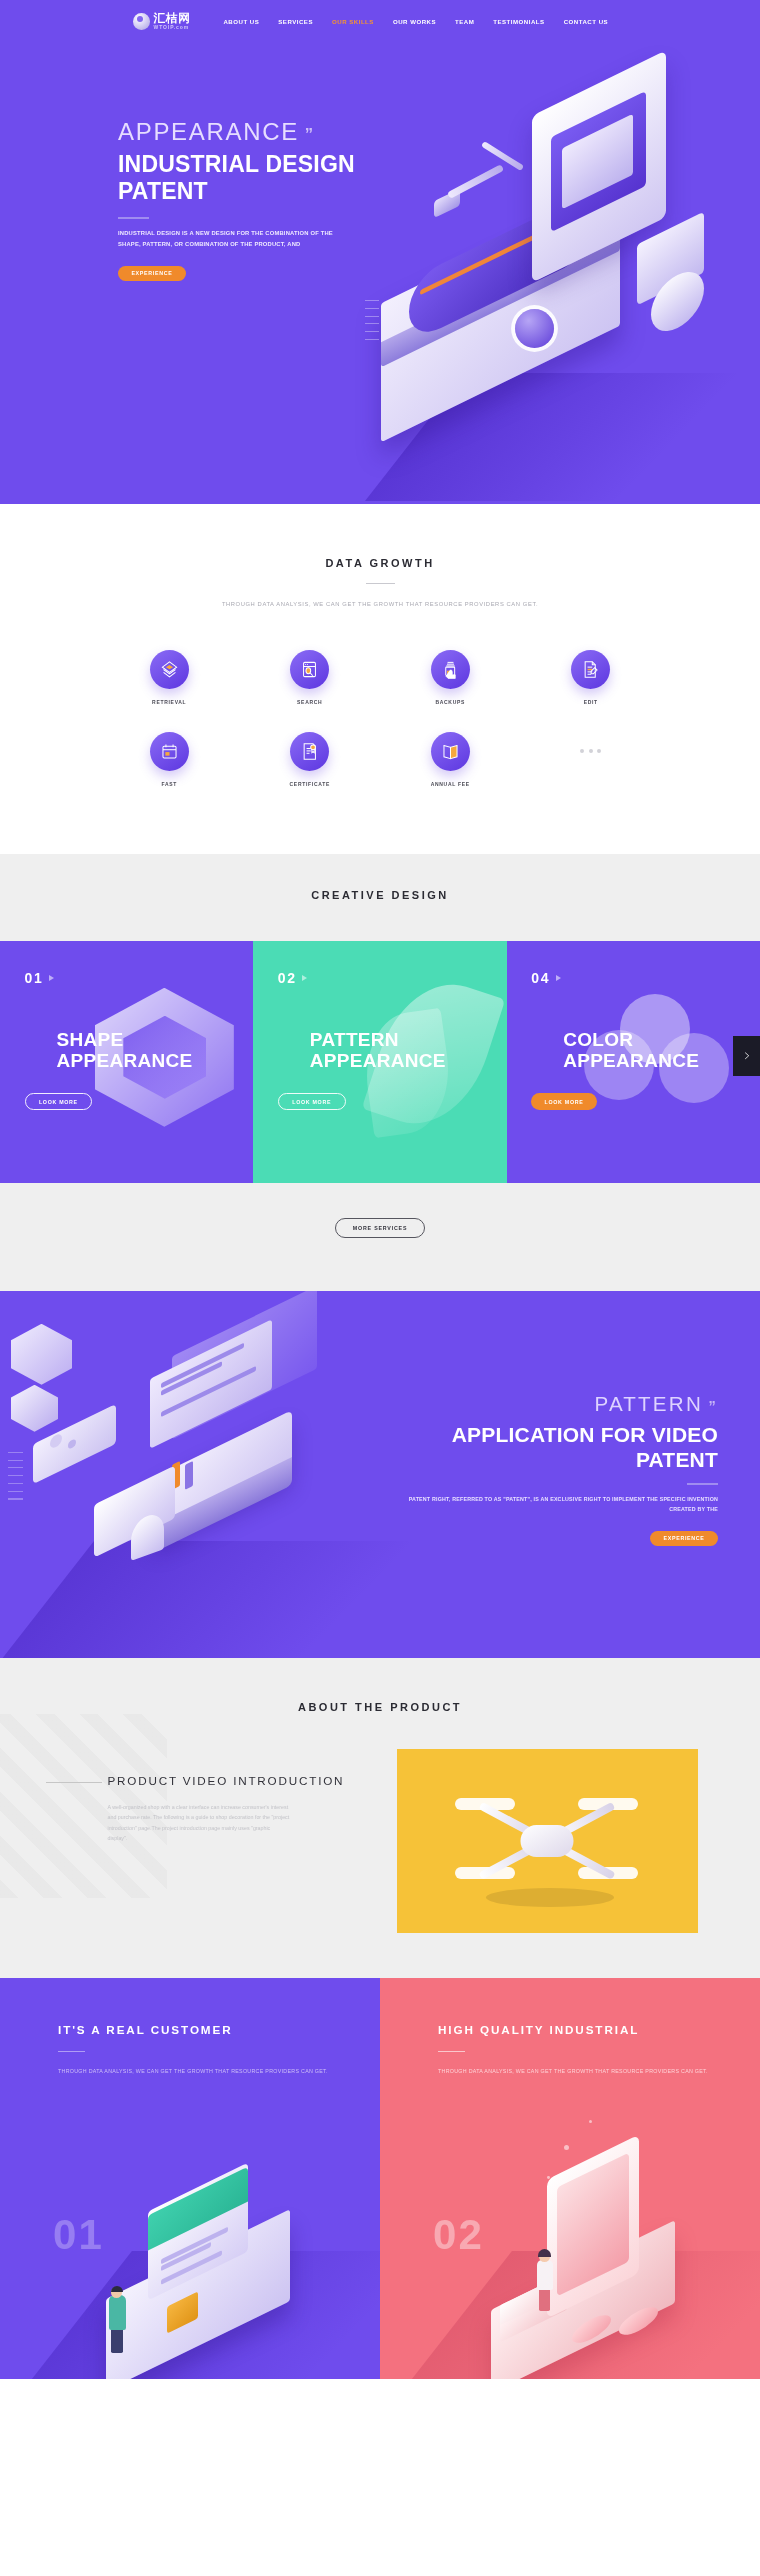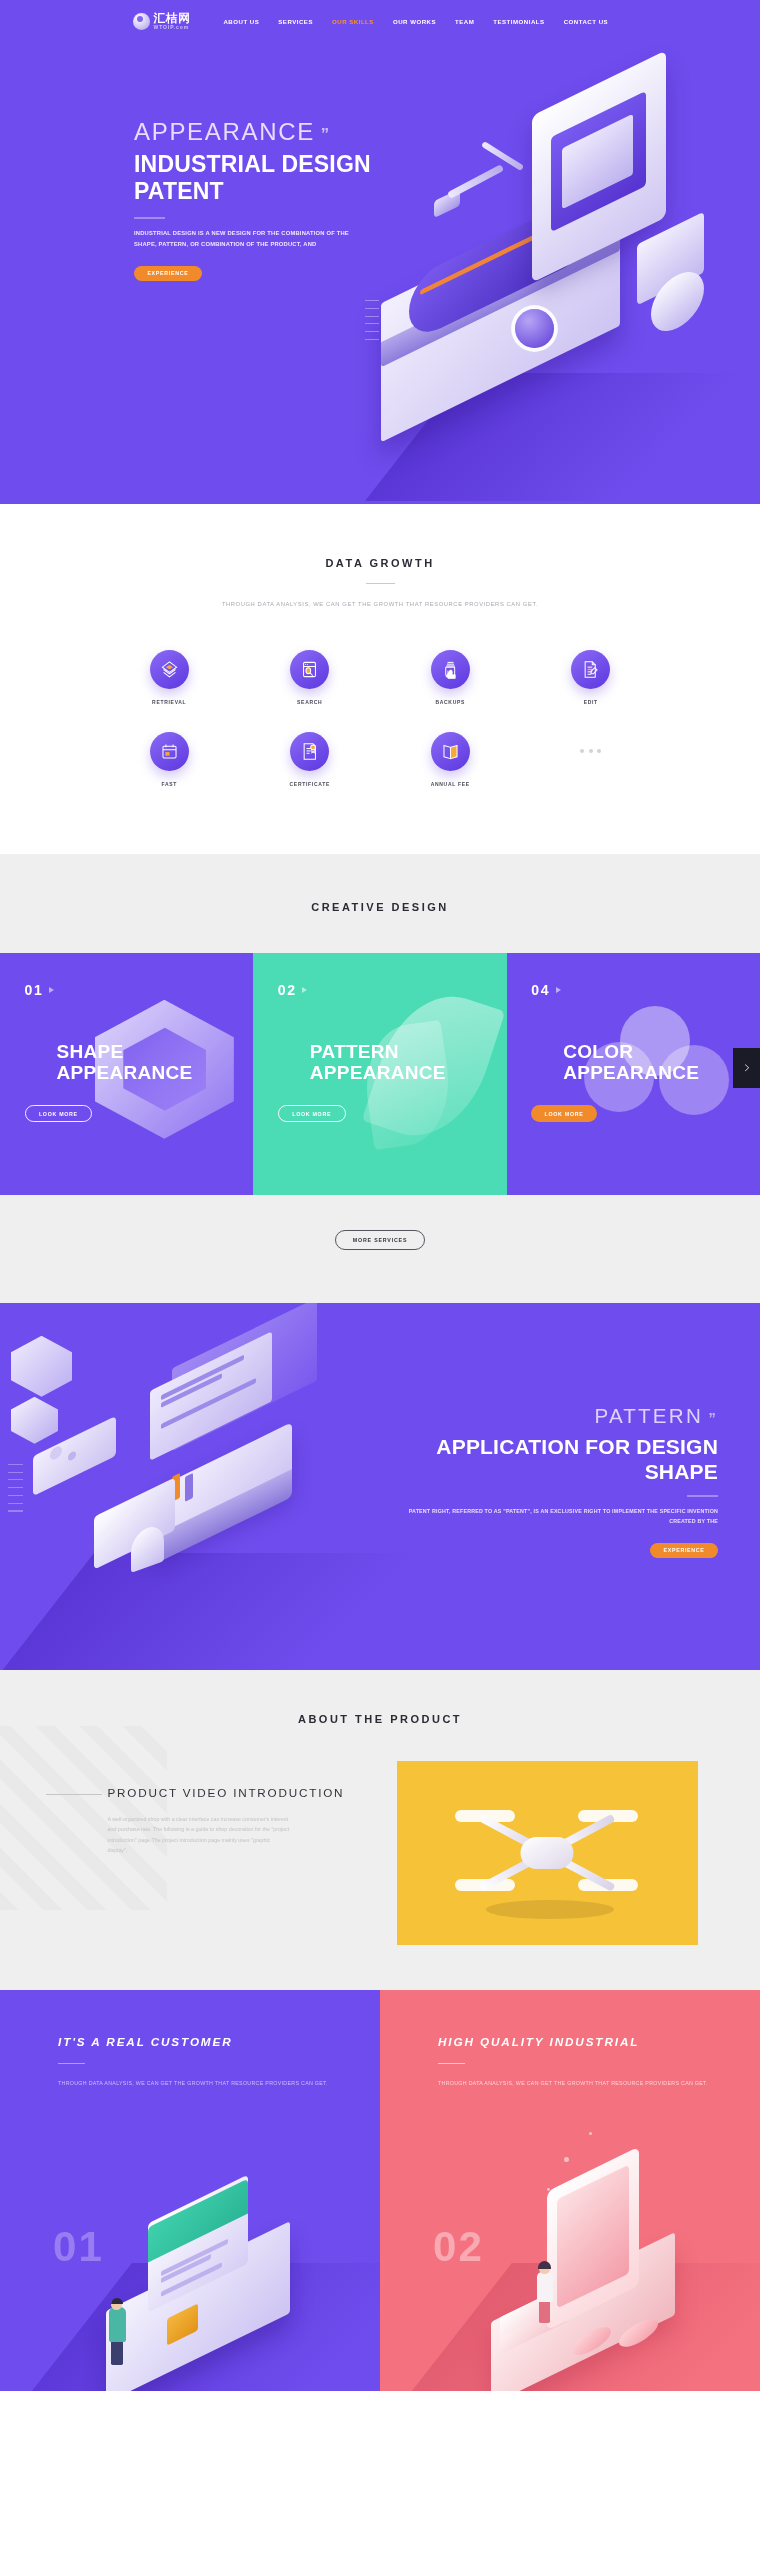--- a/index.html
+++ b/index.html
@@ -44,21 +44,21 @@
   .logo-en{
     font-size:5px;font-weight:700;color:#cfc4f8;letter-spacing:0.9px;display:block;margin-top:1.1px;
   }
   .nav-links{display:flex;align-items:center;margin-left:33px;gap:19px;}
   .nav-links a{
     color:#ffffff;text-decoration:none;font-size:6.1px;font-weight:700;letter-spacing:0.5px;
     white-space:nowrap;
   }
   .nav-links a.active{color:#f59331;}
 
-  .hero-copy{position:absolute;left:134px;top:120px;z-index:10;width:345px;}
+  .hero-copy{position:absolute;left:118px;top:120px;z-index:10;width:345px;}
   .hero-kicker{
     font-size:24px;color:#e6ddff;font-weight:300;letter-spacing:1.7px;line-height:1;
     font-family:"Liberation Sans", sans-serif;
   }
   .hero-kicker .q{font-size:16.7px;color:#cdbdf7;margin-left:5.6px;font-weight:700;}
   .hero-title{
     margin-top:6.7px;font-size:23px;line-height:1.18;font-weight:700;color:#ffffff;letter-spacing:0.2px;
     max-width:245px;
   }
   .hero-rule{width:31px;height:1.7px;background:#a08cf0;margin:12.2px 0 9px;}
@@ -170,21 +170,21 @@
   }
   .icon-circle svg{width:19px;height:19px;}
   .icon-label{
     margin-top:10px;font-size:5px;font-weight:700;letter-spacing:0.7px;color:#4b4b55;
   }
   .dots{display:flex;align-items:center;justify-content:center;gap:4.5px;height:39px;}
   .dots i{width:3.9px;height:3.9px;border-radius:50%;background:#d2d2d8;display:block;}
 
   
   .creative{
-    position:relative;width:760px;background:#efefef;padding:47px 0 53px;text-align:center;
+    position:relative;width:760px;background:#efefef;padding:35px 0 53px;text-align:center;
   }
   .cards{display:flex;width:760px;margin-top:40px;height:242px;position:relative;}
   .card{
     position:relative;flex:1 1 0;overflow:hidden;text-align:left;padding:29px 24.5px;
   }
   .card.c1{background:#6f4ced;}
   .card.c2{background:#4bdcb5;}
   .card.c3{background:#6f4ced;}
   .card-num{
     position:relative;z-index:3;font-size:14px;font-weight:700;color:#ffffff;letter-spacing:1.7px;
@@ -362,21 +362,21 @@
     position:absolute;left:89px;top:139px;width:128px;height:19px;border-radius:50%;
     background:rgba(0,0,0,.10);
   }
 
   
   .panels{display:flex;width:760px;height:401px;}
   .panel{position:relative;flex:1 1 0;overflow:hidden;padding:45px 0 0 58px;}
   .panel.left{background:#6f4ced;}
   .panel.right{background:#f4717f;}
   .panel-h{
-    position:relative;z-index:4;font-size:11.7px;font-weight:700;letter-spacing:1.9px;color:#ffffff;font-style:italic;
+    position:relative;z-index:4;font-size:11.7px;font-weight:700;letter-spacing:1.9px;color:#ffffff;
   }
   .panel-rule{position:relative;z-index:4;width:27px;height:0.6px;margin:15px 0 14.5px;}
   .panel.left .panel-rule{background:rgba(255,255,255,.45);}
   .panel.right .panel-rule{background:rgba(255,255,255,.6);}
   .panel-p{
     position:relative;z-index:4;font-size:5.3px;line-height:2;letter-spacing:0.3px;
   }
   .panel.left .panel-p{color:#cdbdf8;}
   .panel.right .panel-p{color:#ffd2d7;}
   .panel-num{
@@ -700,21 +700,21 @@
           <i></i>
           <i></i>
           <i></i>
       </div>
     </div>
 
     <div class="patent-copy">
       <div class="patent-kicker">
         <span>PATTERN</span><span class="q">”</span>
       </div>
-      <h2 class="patent-title">APPLICATION FOR DESIGN SHAPE</h2>
+      <h2 class="patent-title">APPLICATION FOR VIDEO PATENT</h2>
       <div class="patent-rule"></div>
       <p class="patent-desc">PATENT RIGHT, REFERRED TO AS "PATENT", IS AN EXCLUSIVE RIGHT TO IMPLEMENT THE SPECIFIC INVENTION CREATED BY THE</p>
       <button class="btn-orange">EXPERIENCE</button>
     </div>
   </section>
 
   <section class="about">
     <div class="about-pattern"></div>
     <h2 class="sec-title" style="position:relative;text-align:center;">ABOUT THE PRODUCT</h2>
 

